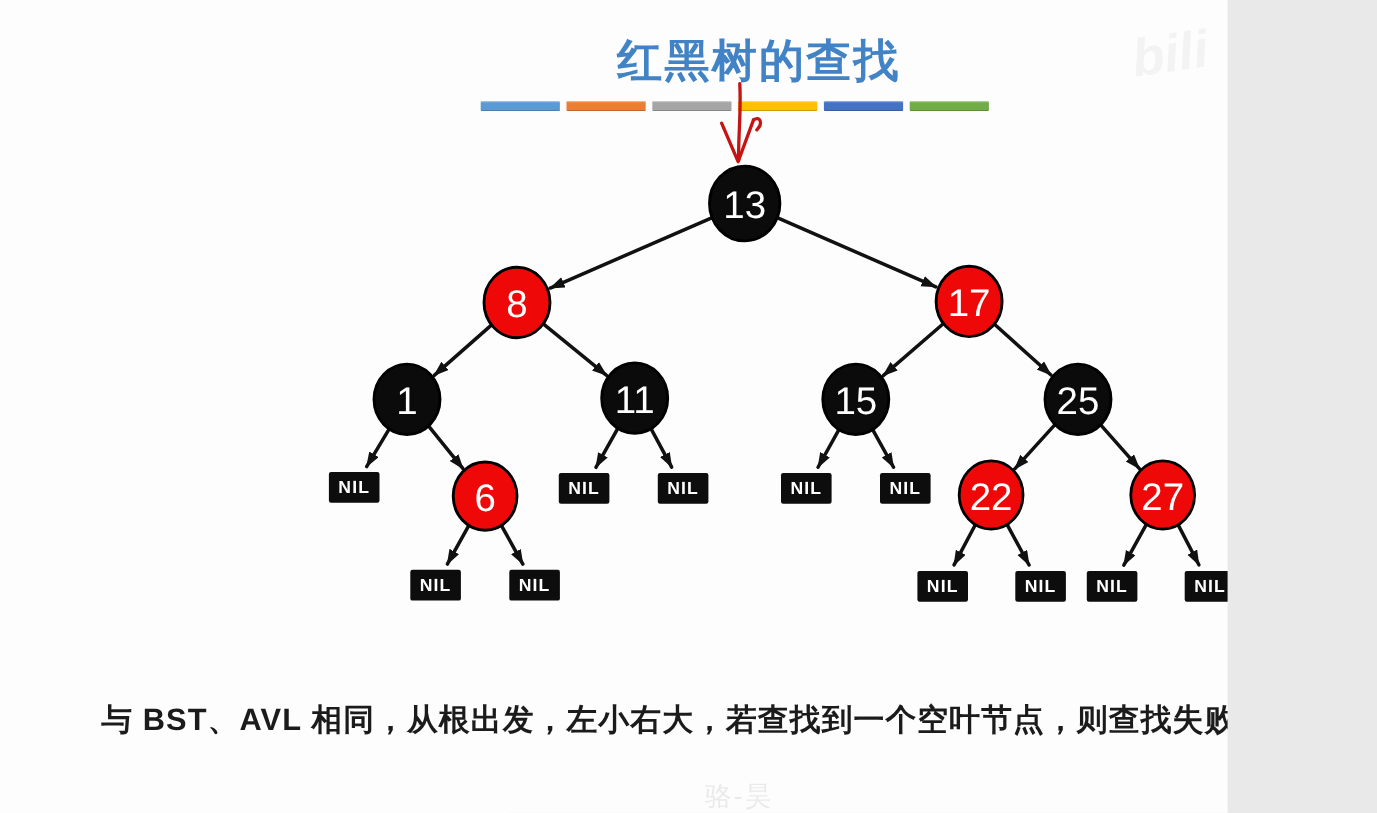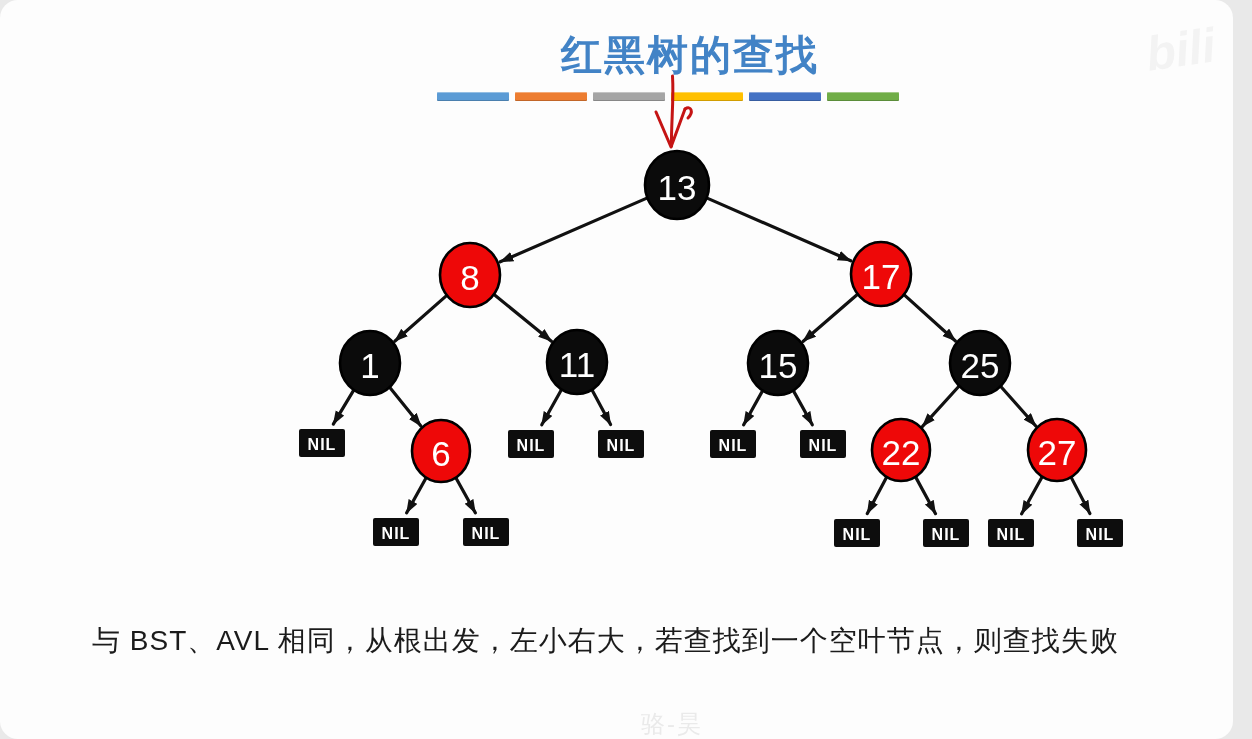--- a/index.html
+++ b/index.html
@@ -1,22 +1,21 @@
 <!DOCTYPE html>
 <html><head>
 <meta charset="utf-8">
 <style>
   html,body{margin:0;padding:0;background:#e9e9e9;}
   .slide{
     position:relative;
-    width:1233px;height:739px;
+    width:1116px;height:739px;
     background:#fdfdfd;
     overflow:hidden;
     font-family:"Liberation Sans", sans-serif;
-    border-radius:18px;
   }
   .title{
     position:absolute;
     top:28px;left:690px;
     transform:translateX(-50%);
     margin:0;
     font-family:"Liberation Serif", serif;
     font-size:41px;
     font-weight:bold;
     letter-spacing:2px;
@@ -27,26 +26,27 @@
     left:437px;top:92px;
     display:flex;gap:6px;
   }
   .bar{
     width:72px;height:9px;border-radius:1px;
     box-shadow:inset 0 1px 0 rgba(255,255,255,.35), inset 0 -1px 0 rgba(0,0,0,.18);
   }
   svg.tree{position:absolute;left:0;top:0;}
   .footer{
     position:absolute;
-    left:92px;top:622px;
+    left:92px;top:636px;
     margin:0;
     font-size:28px;
     letter-spacing:1px;
     color:#1b1b1b;
     white-space:nowrap;
+    font-weight:bold;
   }
   .wm-bili{
     position:absolute;
     top:22px;right:18px;
     font-size:48px;
     font-style:italic;
     font-weight:bold;
     color:rgba(120,120,120,0.07);
     transform:rotate(-8deg);
   }

